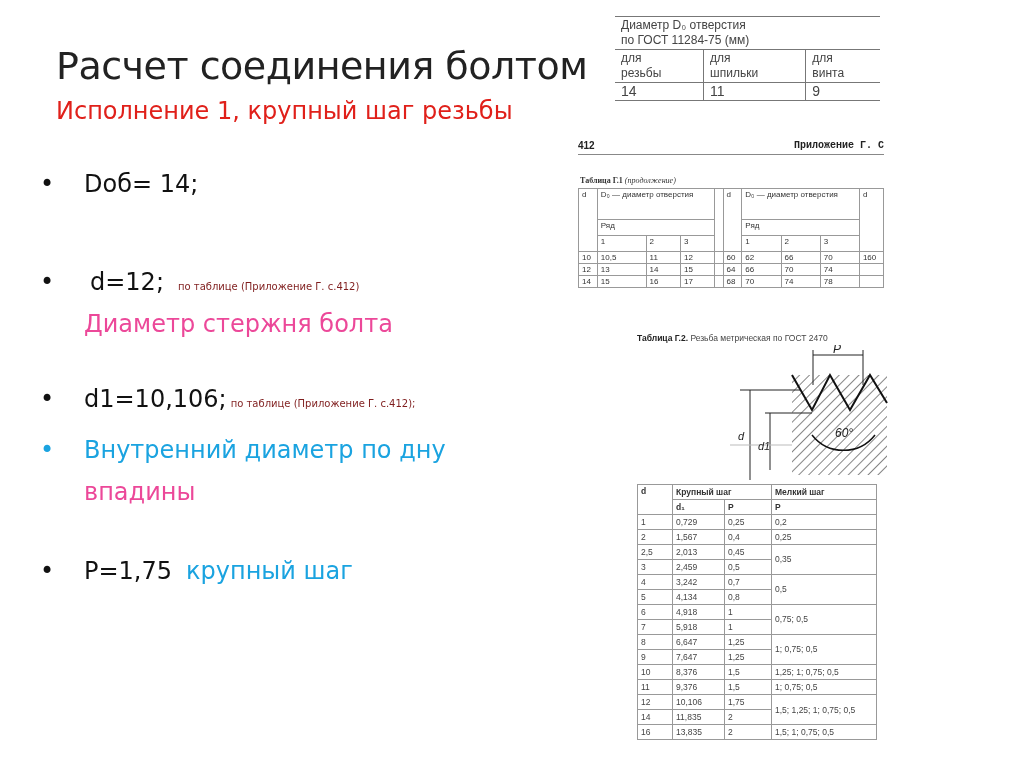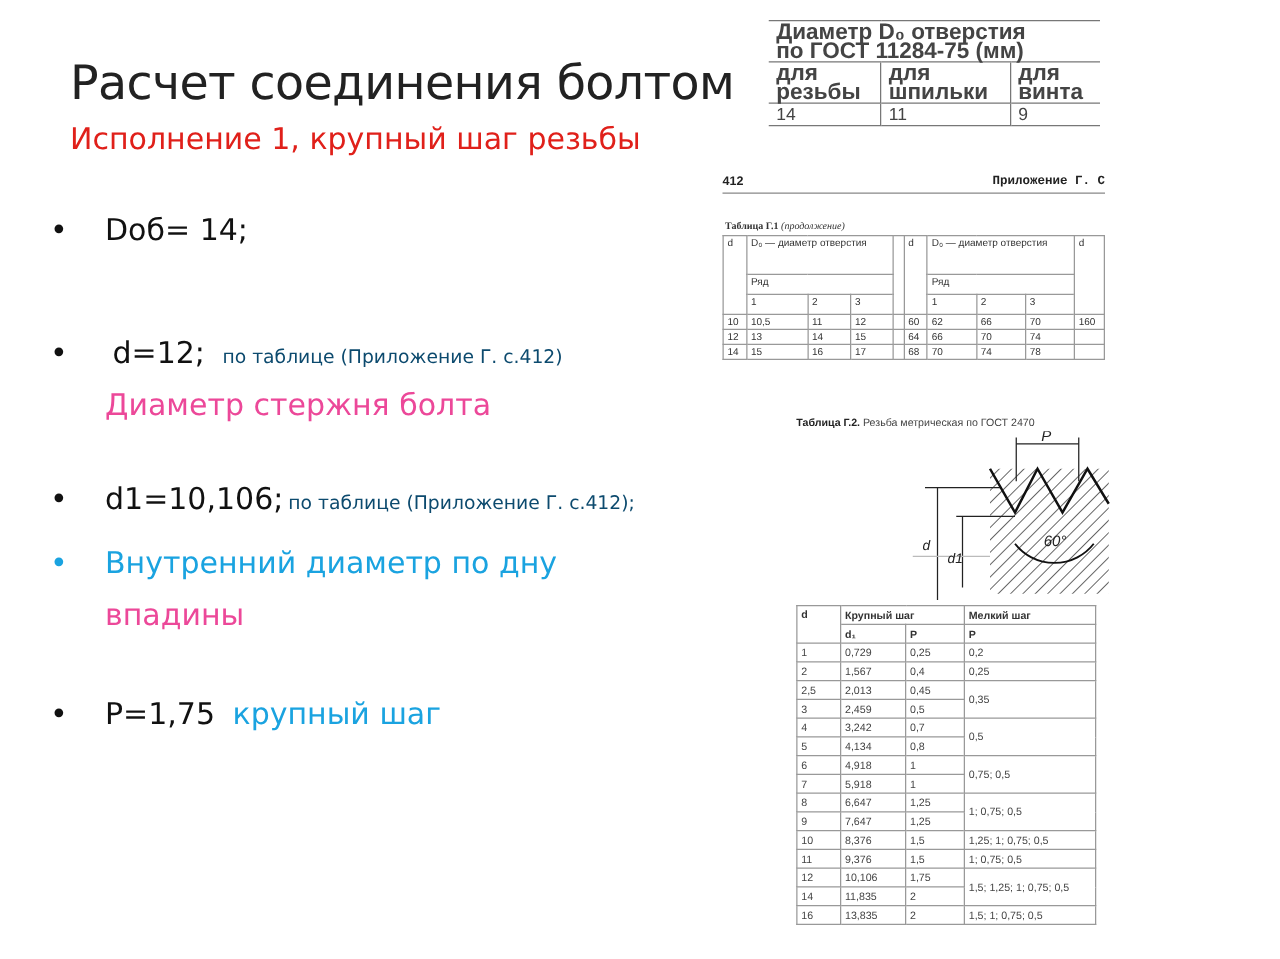--- a/index.html
+++ b/index.html
@@ -2,27 +2,27 @@
 <html><head>
 <meta charset="utf-8">
 <style>
   html,body{margin:0;padding:0;background:#fff;}
   body{width:1024px;height:767px;position:relative;overflow:hidden;font-family:"Liberation Sans",sans-serif;}
   .title{position:absolute;left:56px;top:44px;font-size:38px;color:#222;font-family:"DejaVu Sans",sans-serif;letter-spacing:-0.5px;}
   .subtitle{position:absolute;left:56px;top:97px;font-size:24px;color:#e0201a;font-family:"DejaVu Sans",sans-serif;text-align:center;}
   .bullets{position:absolute;left:40px;top:0;width:540px;}
   .b{position:absolute;left:0;font-family:"DejaVu Sans",sans-serif;font-size:24px;color:#111;white-space:nowrap;}
   .dot{display:inline-block;width:44px;}
-  .ref{font-size:15px;color:#0c4a6e;margin-left:14px;}
+  .ref{font-size:10px;color:#7f1d1d;margin-left:14px;}
   .blue{color:#1aa3e0;}
   .line2{position:absolute;left:44px;font-family:"DejaVu Sans",sans-serif;font-size:24px;color:#ec4899;white-space:nowrap;}
   
   .tbl{border-collapse:collapse;font-family:"Liberation Sans",sans-serif;}
   .t1{position:absolute;left:615px;top:16px;width:265px;}
-  .t1 td{border-top:1px solid #777;border-left:1px solid #777;padding:1px 6px;font-size:18px;color:#444;font-weight:bold;line-height:15px;}
+  .t1 td{border-top:1px solid #777;border-left:1px solid #777;padding:1px 6px;font-size:12px;color:#444;font-weight:normal;line-height:15px;}
   .t1 td:first-child{border-left:none;}
   .t1 .num td{font-weight:normal;font-size:14px;border-bottom:1px solid #777;}
   .pghead{position:absolute;left:578px;top:140px;width:306px;border-bottom:1px solid #888;font-size:10px;font-weight:bold;color:#222;height:14px;}
   .pghead span.r{position:absolute;right:0;font-family:Liberation Mono, monospace;}
   .t2cap{position:absolute;left:580px;top:176px;font-size:8px;color:#333;font-family:"Liberation Serif",serif;font-weight:bold;}
   .t2cap i{font-weight:normal;}
   .t2{position:absolute;left:578px;top:188px;width:306px;}
   .t2 td{border:1px solid #999;font-size:8px;color:#333;padding:1px 3px;line-height:9px;vertical-align:top;}
   .t3cap{position:absolute;left:637px;top:333px;font-size:8.5px;color:#444;}
   .t3cap b{color:#222;}

